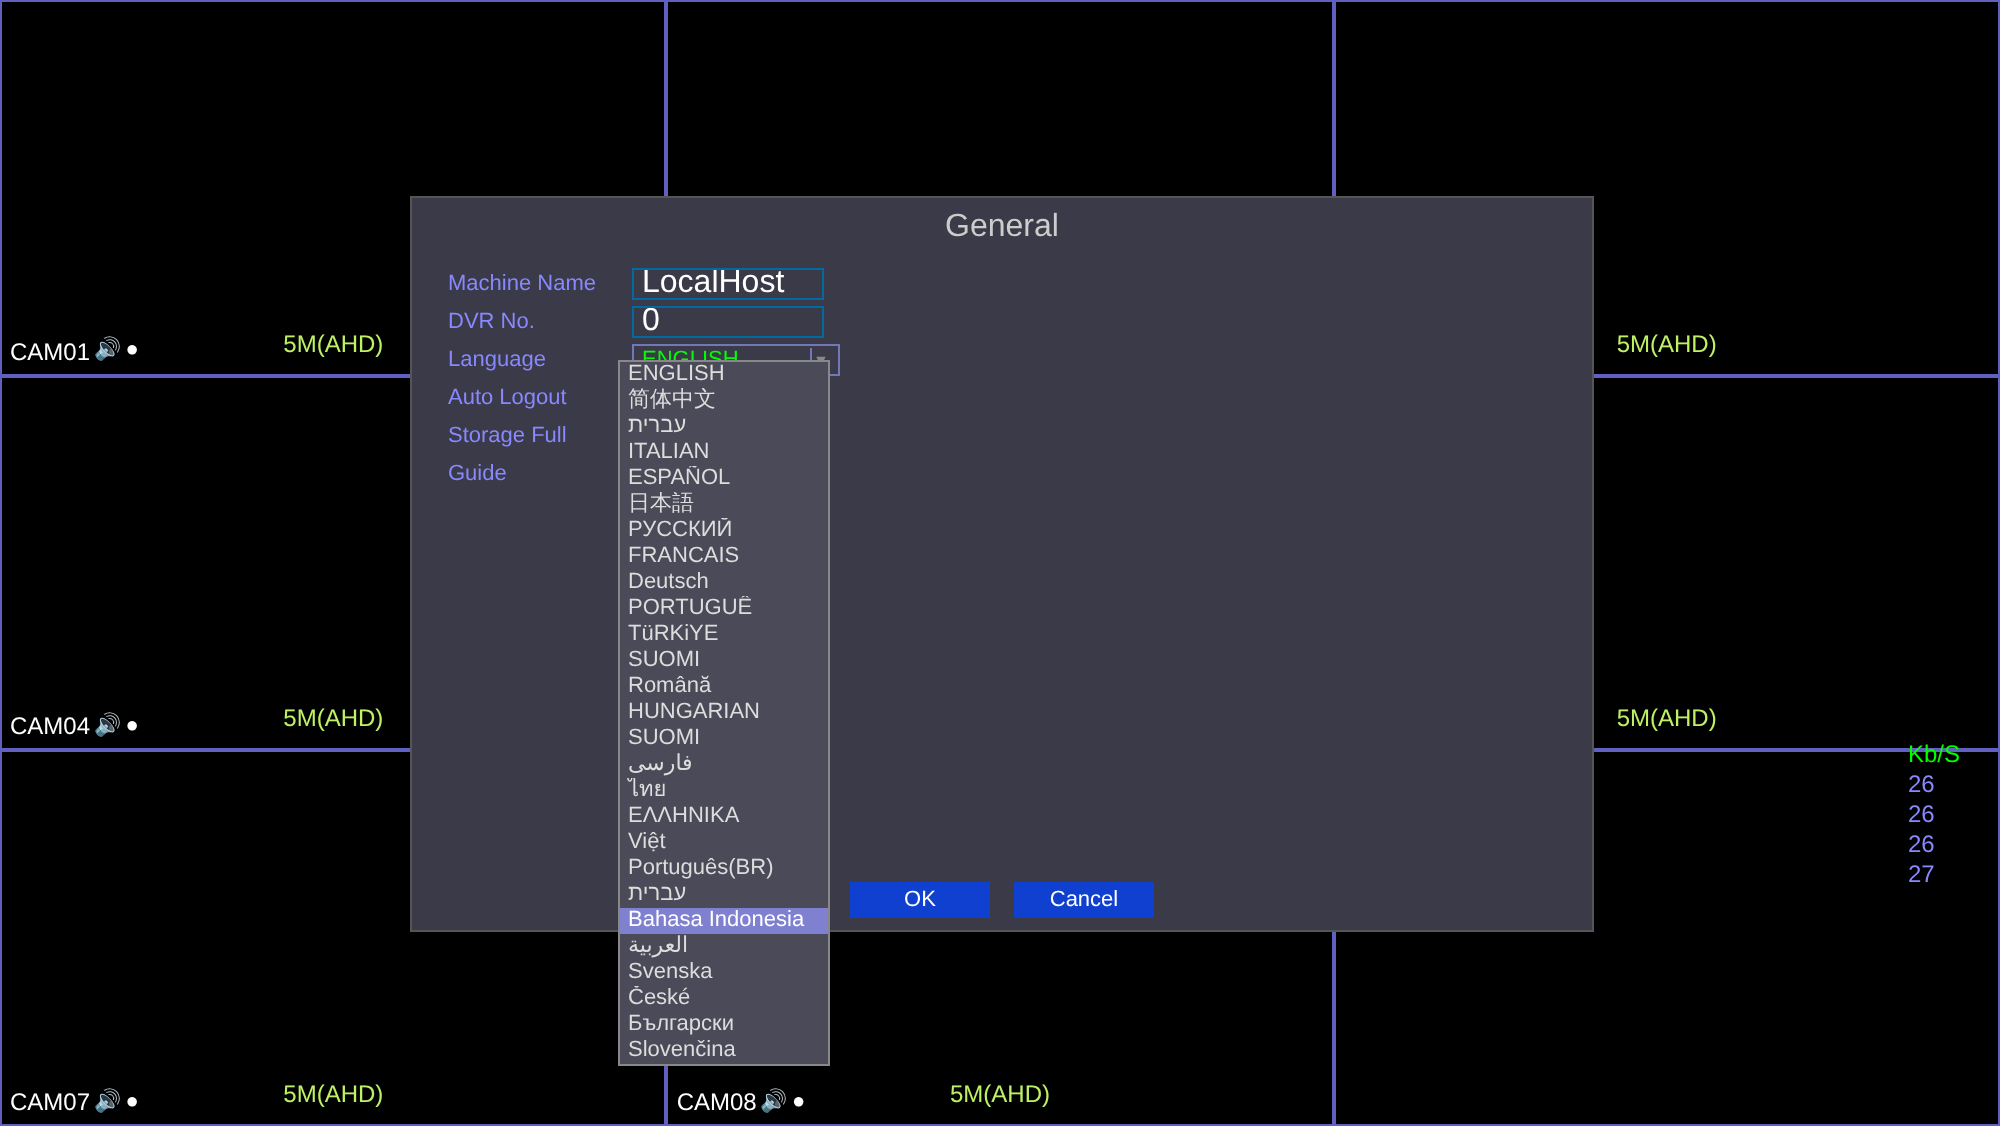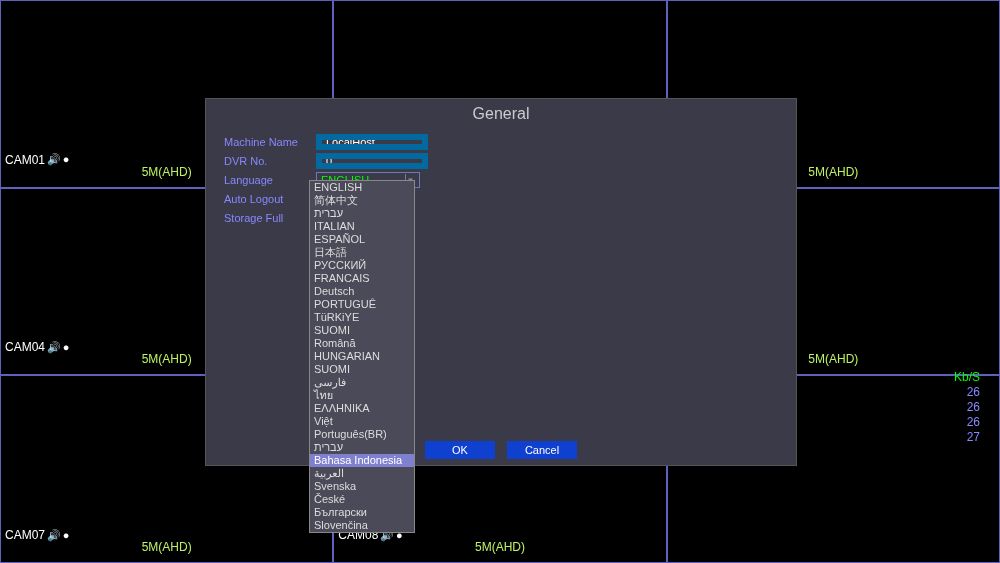--- a/index.html
+++ b/index.html
@@ -33,39 +33,38 @@
     left: 50%;
     transform: translateX(-50%);
     bottom: 8px;
     white-space: nowrap;
   }
   .cell-cam {
     position: absolute;
     color: #fff;
     font-size: 12px;
     left: 4px;
-    bottom: 20px;
+    bottom: 4px;
     display: flex;
     align-items: center;
     gap: 2px;
   }
   .cam-icon {
     display: inline-block;
     font-size: 11px;
     line-height: 1;
   }
 
   
   .stats {
     position: absolute;
     right: 20px;
     top: 370px;
     color: #8888ff;
     font-size: 12px;
-    text-align: right;
   }
   .stats .hdr { color: #00ff00; }
   .stats div { line-height: 15px; }
 
   
   .dialog {
     position: absolute;
     left: 205px;
     top: 98px;
     width: 592px;
@@ -88,26 +87,26 @@
     height: 18px;
     margin-bottom: 1px;
   }
   .label {
     width: 92px;
     color: #8888ff;
     font-size: 11px;
   }
   .input {
     background: #3a3a48;
-    border: 6px solid #0369a1;
+    border: 1px solid #0369a1;
     color: #fff;
     height: 16px;
-    width: 112px;
+    width: 96px;
     padding: 0 4px;
-    font-size: 11px;
+    font-size: 16px;
   }
   .select-closed {
     background: #3a3a48;
     border: 1px solid #7078b8;
     color: #00ff00;
     height: 16px;
     width: 104px;
     padding: 0 4px;
     font-size: 11px;
     display: flex;
@@ -244,20 +243,23 @@
       <div class="select-closed">
         <span>ENGLISH</span>
         <span class="arrow">▼</span>
       </div>
     </div>
     <div class="row">
       <div class="label">Auto Logout</div>
     </div>
     <div class="row">
       <div class="label">Storage Full</div>
+    </div>
+    <div class="row">
+      <div class="label">Guide</div>
     </div>
   </div>
   <div class="btnrow">
     <button class="btn">OK</button>
     <button class="btn">Cancel</button>
   </div>
 </div>
 
 <div class="dropdown" id="language-dropdown" style="left: 309px; top: 180px;">
     <div class="dropdown-item">ENGLISH</div>

